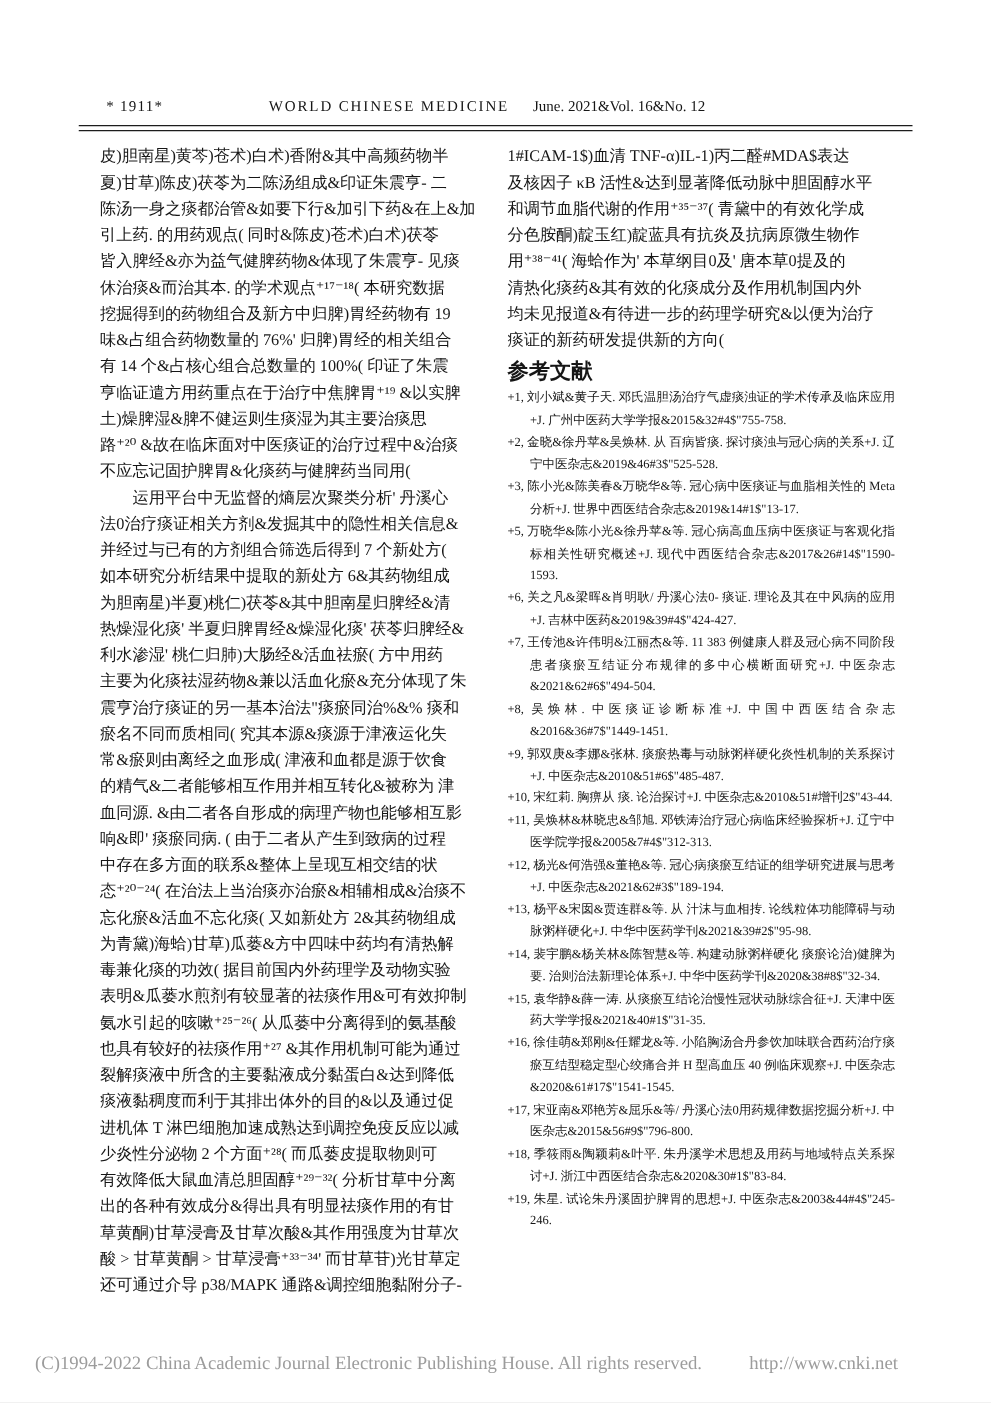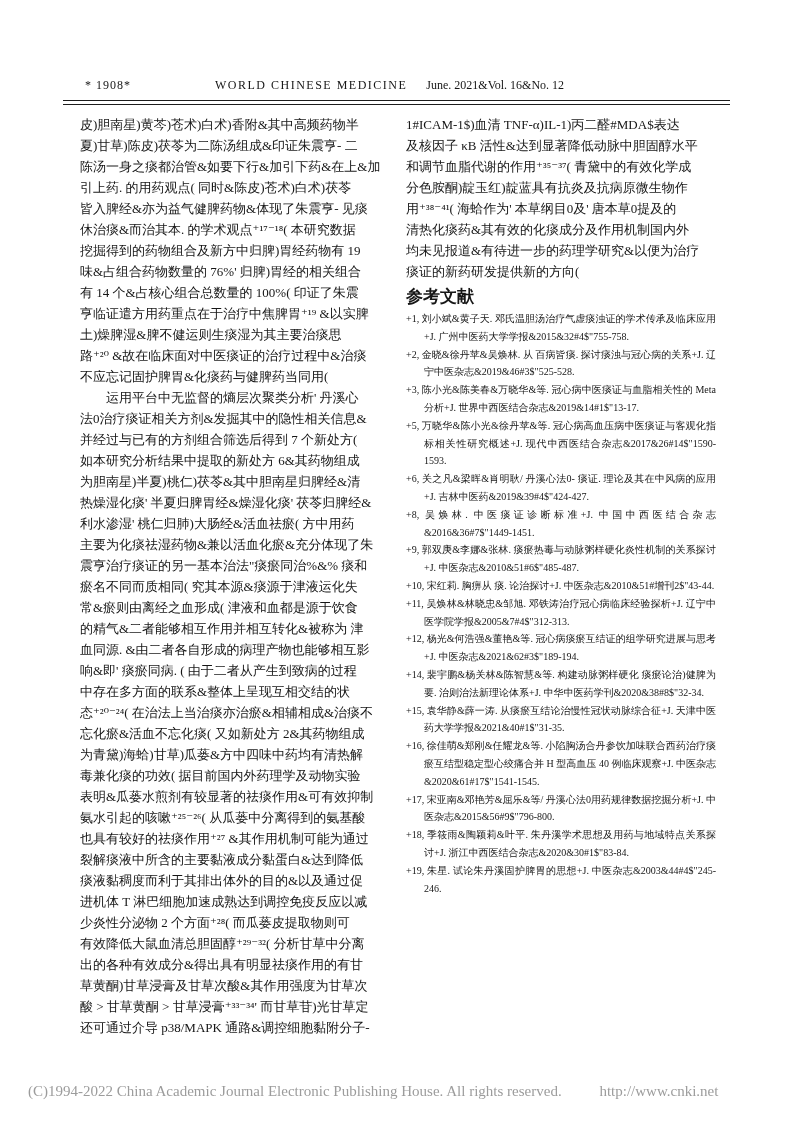--- a/index.html
+++ b/index.html
@@ -25,21 +25,21 @@
   
   .ftr{position:absolute;top:1083px;left:28px;width:740px;font-size:15px;color:#9c9c9c;white-space:nowrap;}
   .ftr .url{margin-left:34px;}
 </style>
 </head>
 <body>
 
 <div class="page">
 
   <div class="hdr">
-    <span class="pagenum">* 1908*</span>
+    <span class="pagenum">* 1911*</span>
     <span class="titlewrap">
       <span class="jtitle">WORLD CHINESE MEDICINE</span>
       <span class="jissue">June. 2021&amp;Vol. 16&amp;No. 12</span>
     </span>
   </div>
 
   <div class="rule"></div>
 
   <div class="columns">
 
@@ -99,25 +99,27 @@
 清热化痰药&amp;其有效的化痰成分及作用机制国内外
 均未见报道&amp;有待进一步的药理学研究&amp;以便为治疗
 痰证的新药研发提供新的方向(</p>
       <h3 class="refs-heading">参考文献</h3>
       <ol class="refs">
         <li>+1, 刘小斌&amp;黄子天. 邓氏温胆汤治疗气虚痰浊证的学术传承及临床应用+J. 广州中医药大学学报&amp;2015&amp;32#4$"755-758.</li>
         <li>+2, 金晓&amp;徐丹苹&amp;吴焕林. 从 百病皆痰. 探讨痰浊与冠心病的关系+J. 辽宁中医杂志&amp;2019&amp;46#3$"525-528.</li>
         <li>+3, 陈小光&amp;陈美春&amp;万晓华&amp;等. 冠心病中医痰证与血脂相关性的 Meta 分析+J. 世界中西医结合杂志&amp;2019&amp;14#1$"13-17.</li>
         <li>+5, 万晓华&amp;陈小光&amp;徐丹苹&amp;等. 冠心病高血压病中医痰证与客观化指标相关性研究概述+J. 现代中西医结合杂志&amp;2017&amp;26#14$"1590-1593.</li>
         <li>+6, 关之凡&amp;梁晖&amp;肖明耿/ 丹溪心法0- 痰证. 理论及其在中风病的应用+J. 吉林中医药&amp;2019&amp;39#4$"424-427.</li>
+        <li>+7, 王传池&amp;许伟明&amp;江丽杰&amp;等. 11 383 例健康人群及冠心病不同阶段患者痰瘀互结证分布规律的多中心横断面研究+J. 中医杂志&amp;2021&amp;62#6$"494-504.</li>
         <li>+8, 吴焕林. 中医痰证诊断标准+J. 中国中西医结合杂志&amp;2016&amp;36#7$"1449-1451.</li>
         <li>+9, 郭双庚&amp;李娜&amp;张林. 痰瘀热毒与动脉粥样硬化炎性机制的关系探讨+J. 中医杂志&amp;2010&amp;51#6$"485-487.</li>
         <li>+10, 宋红莉. 胸痹从 痰. 论治探讨+J. 中医杂志&amp;2010&amp;51#增刊2$"43-44.</li>
         <li>+11, 吴焕林&amp;林晓忠&amp;邹旭. 邓铁涛治疗冠心病临床经验探析+J. 辽宁中医学院学报&amp;2005&amp;7#4$"312-313.</li>
         <li>+12, 杨光&amp;何浩强&amp;董艳&amp;等. 冠心病痰瘀互结证的组学研究进展与思考+J. 中医杂志&amp;2021&amp;62#3$"189-194.</li>
+        <li>+13, 杨平&amp;宋囡&amp;贾连群&amp;等. 从 汁沫与血相抟. 论线粒体功能障碍与动脉粥样硬化+J. 中华中医药学刊&amp;2021&amp;39#2$"95-98.</li>
         <li>+14, 裴宇鹏&amp;杨关林&amp;陈智慧&amp;等. 构建动脉粥样硬化 痰瘀论治)健脾为要. 治则治法新理论体系+J. 中华中医药学刊&amp;2020&amp;38#8$"32-34.</li>
         <li>+15, 袁华静&amp;薛一涛. 从痰瘀互结论治慢性冠状动脉综合征+J. 天津中医药大学学报&amp;2021&amp;40#1$"31-35.</li>
         <li>+16, 徐佳萌&amp;郑刚&amp;任耀龙&amp;等. 小陷胸汤合丹参饮加味联合西药治疗痰瘀互结型稳定型心绞痛合并 H 型高血压 40 例临床观察+J. 中医杂志&amp;2020&amp;61#17$"1541-1545.</li>
         <li>+17, 宋亚南&amp;邓艳芳&amp;屈乐&amp;等/ 丹溪心法0用药规律数据挖掘分析+J. 中医杂志&amp;2015&amp;56#9$"796-800.</li>
         <li>+18, 季筱雨&amp;陶颖莉&amp;叶平. 朱丹溪学术思想及用药与地域特点关系探讨+J. 浙江中西医结合杂志&amp;2020&amp;30#1$"83-84.</li>
         <li>+19, 朱星. 试论朱丹溪固护脾胃的思想+J. 中医杂志&amp;2003&amp;44#4$"245-246.</li>
       </ol>
     </section>
 
   </div>

